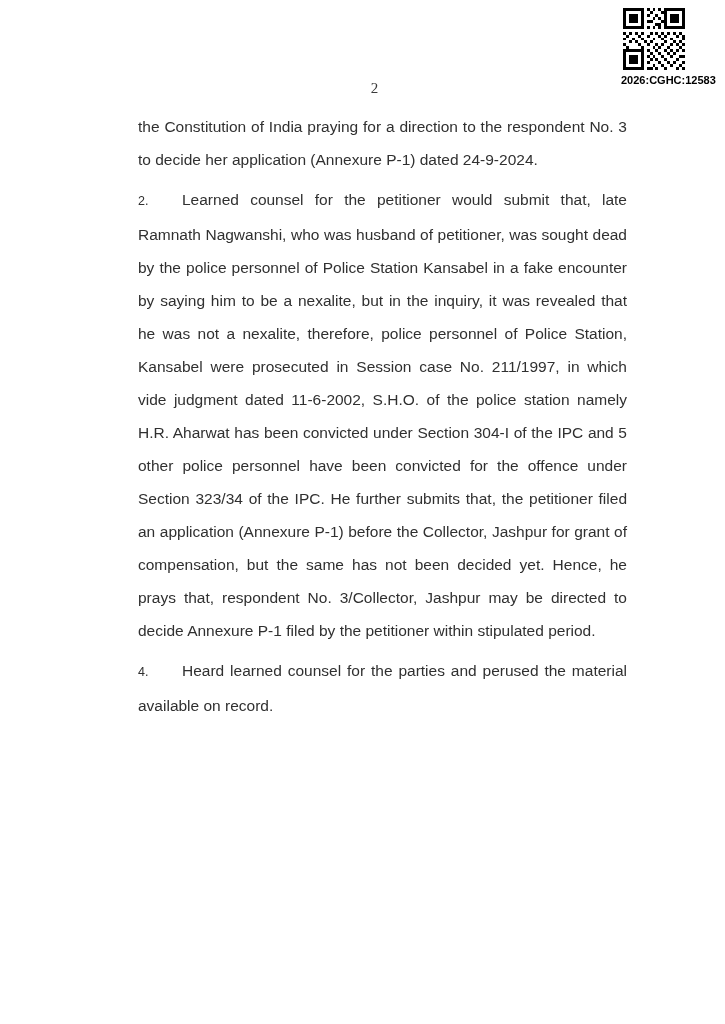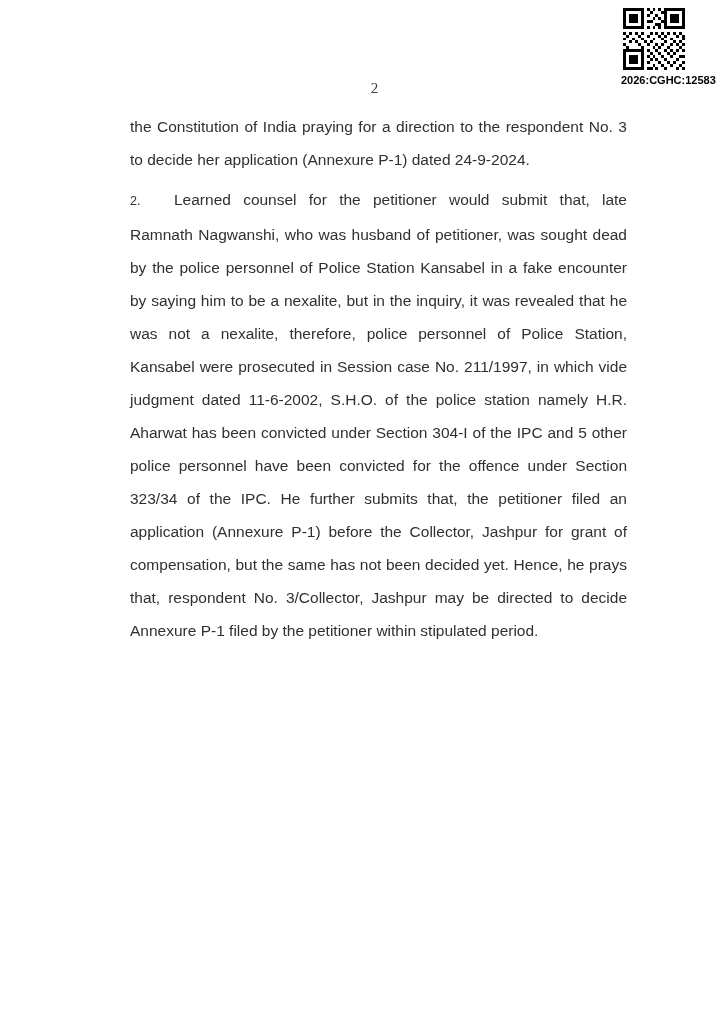--- a/index.html
+++ b/index.html
@@ -49,21 +49,21 @@
     text-align: center;
     font-size: 15px;
     color: #3a3a3a;
     font-family: "Liberation Serif", serif;
     margin-bottom: 13px;
   }
   .para {
     font-size: 15.5px;
     line-height: 33px;
     text-align: justify;
-    margin: 0 0 7px 8px;
+    margin: 0 0 7px 16px;
     color: #303030;
   }
   .pnum {
     display: inline-block;
     width: 44px;
     font-size: 12.5px;
     color: #303030;
   }
 </style>
 </head>
@@ -91,16 +91,17 @@
   </div>
 
   <div class="content">
     <div class="page-number">2</div>
 
     <p class="para"><span>the Constitution of India praying for a direction to the respondent No. 3 to decide her application  (Annexure P-1) dated 24-9-2024.</span></p>
 
     <p class="para"><span class="pnum">2.</span><span>Learned counsel for the petitioner would submit that, late Ramnath Nagwanshi, who was husband of petitioner,  was sought dead by the police personnel of Police Station Kansabel in a fake encounter by saying him to be a nexalite, but in the inquiry, it was revealed that he was not a nexalite, therefore, police personnel of Police Station, Kansabel were prosecuted in Session case No. 211/1997, in which vide judgment dated 11-6-2002, S.H.O. of the police station namely H.R. Aharwat has been convicted under Section 304-I of the IPC and 5 other police personnel have been convicted for the offence under Section 323/34 of the IPC. He further submits that, the petitioner filed an application (Annexure P-1) before the Collector, Jashpur for grant of compensation, but the same has not been decided  yet. Hence, he prays that, respondent No. 3/Collector, Jashpur may be directed to decide Annexure P-1 filed by the petitioner within stipulated period.</span></p>
 
 
+    <p class="para"><span class="pnum">4.</span><span>Heard learned counsel for the parties and perused the material available on record.</span></p>
 
   </div>
 
 </div>
 
 </body></html>

